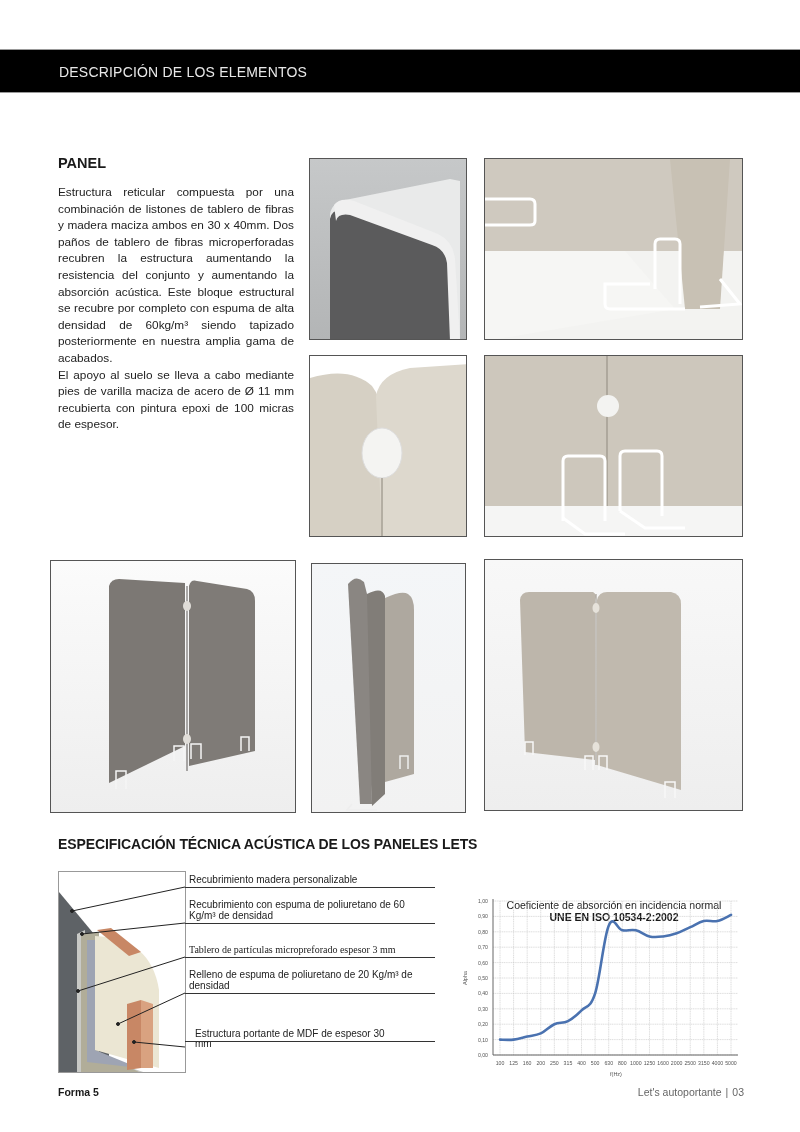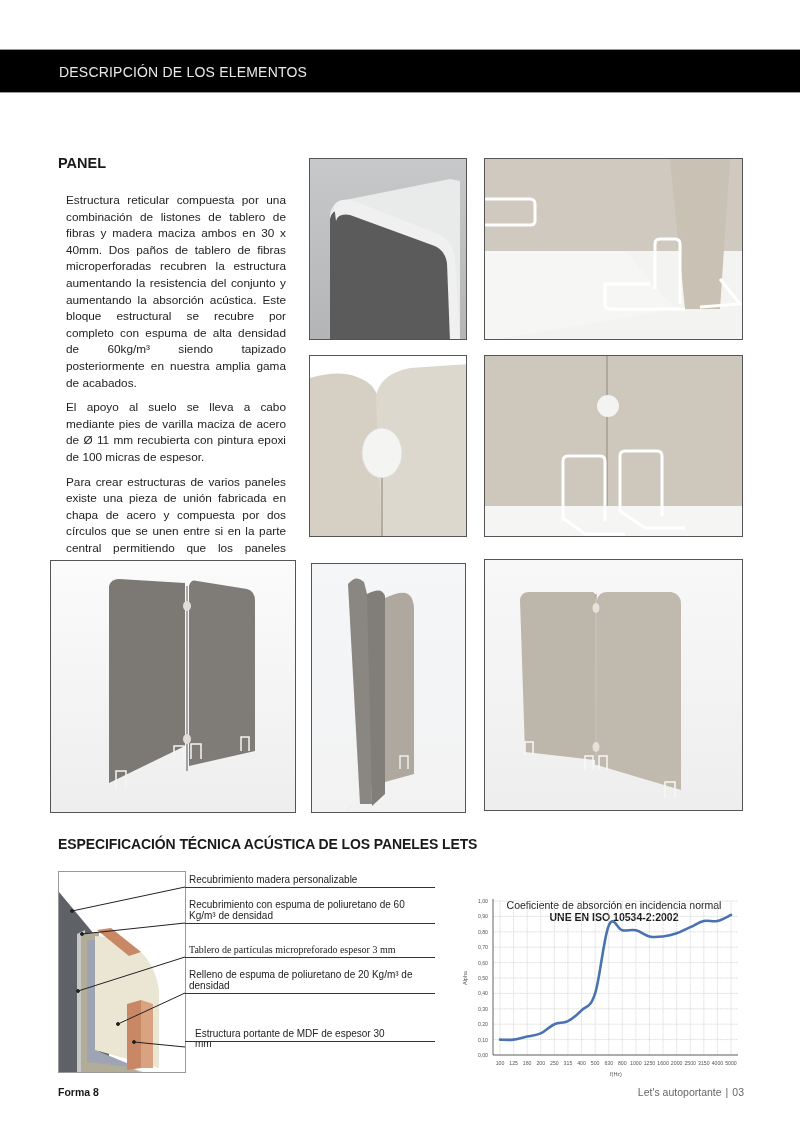--- a/index.html
+++ b/index.html
@@ -1,21 +1,21 @@
 <!DOCTYPE html>
 <html><head>
 <meta charset="utf-8">
 <style>
   html, body { margin:0; padding:0; background:#fff; }
   body { width:800px; height:1132px; position:relative; overflow:hidden; font-family:"Liberation Sans", sans-serif; color:#1a1a1a; }
   .header-bar { position:absolute; left:0; top:49px; width:800px; height:42px; background:#000; border-top:1px solid #999; border-bottom:1px solid #999; }
   .header-title { position:absolute; left:59px; top:64px; color:#e8e8e8; font-size:14px; letter-spacing:0.2px; }
   .panel-heading { position:absolute; left:58px; top:155px; font-size:14.5px; font-weight:bold; }
   .panel-text { position:absolute; left:58px; top:184px; width:236px; font-size:11.8px; line-height:16.6px; text-align:justify; color:#222; }
-  .panel-text p { margin:8px; }
+  .panel-text p { margin:0; }
   .photo { position:absolute; border:1px solid #555; overflow:hidden; box-sizing:border-box; }
   .spec-heading { position:absolute; left:58px; top:836px; font-size:14px; font-weight:bold; letter-spacing:-0.1px; }
   .diagram { position:absolute; left:58px; top:871px; width:128px; height:202px; border:1px solid #999; box-sizing:border-box; background:#fff; overflow:hidden; }
   .callout { position:absolute; font-size:10px; line-height:10.5px; color:#222; }
   .callout-line { position:absolute; height:1px; background:#333; }
   .chart-title { position:absolute; left:484px; top:867px; width:260px; text-align:center; font-size:10.5px; line-height:12px;margin-top:32px; }
   .chart-title .t2 { font-weight:bold; }
   .footer-left { position:absolute; left:58px; top:1086px; font-size:10.5px; font-weight:bold; }
   .footer-right { position:absolute; right:56px; top:1086px; font-size:10.5px; color:#666; }
   .footer-right .sep { margin:0 4px; }
@@ -24,21 +24,20 @@
 </head>
 <body>
 
 <div class="header-bar"></div>
 <div class="header-title">DESCRIPCIÓN DE LOS ELEMENTOS</div>
 
 <div class="panel-heading">PANEL</div>
 <div class="panel-text">
   <p>Estructura reticular compuesta por una combinación de listones de tablero de fibras y madera maciza ambos en 30 x 40mm. Dos paños de tablero de fibras microperforadas recubren la estructura aumentando la resistencia del conjunto y aumentando la absorción acústica. Este bloque estructural se recubre por completo con espuma de alta densidad de 60kg/m³ siendo tapizado posteriormente en nuestra amplia gama de acabados.</p>
   <p>El apoyo al suelo se lleva a cabo mediante pies de varilla maciza de acero de Ø 11 mm recubierta con pintura epoxi de 100 micras de espesor.</p>
-  <p>Para crear estructuras de varios paneles existe una pieza de unión fabricada en chapa de acero y compuesta por dos círculos que se unen entre si en la parte central permitiendo que los paneles entren a presión.</p>
 </div>
 
 <div class="photo" style="left:309px;top:158px;width:158px;height:182px;background:linear-gradient(180deg,#c6c8c9,#b3b5b6);">
   <svg width="158" height="182" viewBox="0 0 158 182">
     <path d="M20 200 L20 55 Q22 42 40 40 L140 20 L150 22 L150 180 Z" fill="#e9eaea"></path>
     <path d="M20 200 L20 60 Q22 48 38 52 L120 80 Q140 85 143 100 L148 200 Z" fill="#5b5b5c"></path>
     <path d="M24 46 Q30 38 44 42 L128 75 Q143 82 145 100 L150 182 L140 182 L137 104 Q135 90 122 86 L40 56 Q28 54 26 62 Z" fill="#f0f0f0"></path>
   </svg>
 </div>
 
@@ -255,16 +254,16 @@
       <text x="230.23529411764704" y="172" font-size="5.2" fill="#555" text-anchor="middle">2500</text>
       <text x="243.8235294117647" y="172" font-size="5.2" fill="#555" text-anchor="middle">3150</text>
       <text x="257.4117647058823" y="172" font-size="5.2" fill="#555" text-anchor="middle">4000</text>
       <text x="271" y="172" font-size="5.2" fill="#555" text-anchor="middle">5000</text>
     </g>
   <text id="ylab" font-size="5.5" fill="#555" text-anchor="middle" transform="translate(7,85) rotate(-90)">Alpha</text>
   <text id="xlab" font-size="5.5" fill="#555" text-anchor="middle" x="156" y="183">f(Hz)</text>
   <path id="series-line" fill="none" stroke-width="2.6" stroke-linejoin="round" stroke-linecap="round" d="M40,146.6 C42.445882352941176,146.6 48.69647058823529,147.15439999999998 53.588235294117645,146.6 C58.48,146.0456 62.28470588235294,144.6288 67.17647058823529,143.52 C72.06823529411764,142.4112 75.87294117647059,142.6576 80.76470588235294,140.44 C85.6564705882353,138.2224 89.46117647058823,133.4176 94.35294117647058,131.2 C99.24470588235293,128.98239999999998 103.04941176470588,130.6148 107.94117647058823,128.12 C112.83294117647058,125.6252 116.63764705882353,122.3296 121.52941176470588,117.34 C126.42117647058824,112.35040000000001 130.2258823529412,115.646 135.11764705882354,100.4 C140.00941176470587,85.15400000000001 143.8141176470588,44.005200000000016 148.70588235294116,32.640000000000015 C153.59764705882353,21.274800000000013 157.40235294117647,36.428399999999996 162.29411764705884,37.25999999999999 C167.1858823529412,38.091599999999985 170.99058823529413,36.15119999999999 175.88235294117646,37.25999999999999 C180.7741176470588,38.36879999999999 184.57882352941175,42.3112 189.47058823529412,43.42 C194.36235294117648,44.528800000000004 198.1670588235294,43.9744 203.05882352941177,43.42 C207.95058823529413,42.8656 211.75529411764708,42.003199999999985 216.64705882352942,40.33999999999999 C221.53882352941176,38.67679999999999 225.3435294117647,36.397600000000004 230.23529411764704,34.18000000000001 C235.12705882352938,31.96240000000001 238.93176470588236,29.12880000000001 243.8235294117647,28.02000000000001 C248.71529411764703,26.91120000000001 252.51999999999995,29.128800000000016 257.4117647058823,28.02000000000001 C262.30352941176466,26.911200000000004 268.55411764705883,22.96879999999999 271,21.859999999999985" stroke="#4a72b0"></path>
 </svg>
 
-<div class="footer-left">Forma 8</div>
+<div class="footer-left">Forma 5</div>
 <div class="footer-right">
   <span>Let's autoportante</span><span class="sep">|</span><span>03</span>
 </div>
 
 </body></html>

